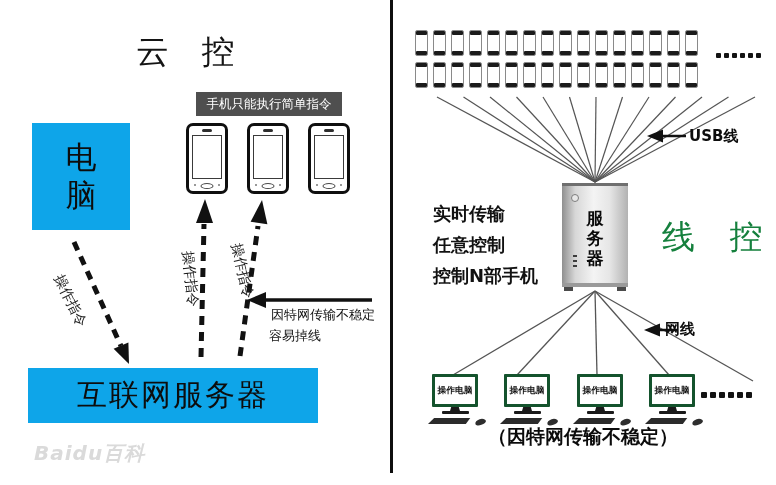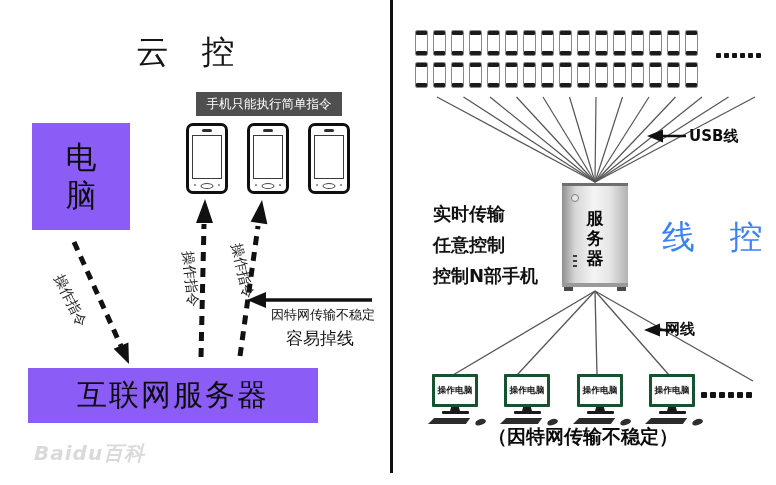--- a/index.html
+++ b/index.html
@@ -14,36 +14,36 @@
 
   
   #divider { left:390px; top:0; width:3px; height:473px; background:#0e0e0e; z-index:1; }
 
   
   #left-title { left:136px; top:30px; font-size:33px; letter-spacing:11px;
                 color:#141414; z-index:3; white-space:nowrap; }
   #phone-note { left:196px; top:92px; width:146px; height:24px; background:#4f4f4f;
                 color:#fff; font-size:12.5px; line-height:24px; text-align:center;
                 z-index:3; white-space:nowrap; }
-  .gray-box { background:#8b5cf6; color:#0d0d0d; display:flex; align-items:center;
+  .gray-box { background:#0ea5e9; color:#0d0d0d; display:flex; align-items:center;
               justify-content:center; text-align:center; z-index:1; }
   #computer-box { left:32px; top:123px; width:98px; height:107px; font-size:31px;
                   line-height:1.22; }
   #computer-box .vtext { width:34px; word-break:break-all; }
   #internet-server-box { left:28px; top:368px; width:290px; height:55px;
                          font-size:30px; letter-spacing:2px; white-space:nowrap; }
 
   .cmd-label { position:absolute; font-size:14px; color:#1c1c1c; z-index:3;
                white-space:nowrap; }
   #cmd-label-1 { left:42px;  top:292px; transform:rotate(64deg); }
   #cmd-label-2 { left:162px; top:270px; transform:rotate(84deg); }
   #cmd-label-3 { left:214px; top:262px; transform:rotate(77deg); }
 
   #warn-1 { left:271px; top:306px; font-size:13px; color:#111; z-index:3; white-space:nowrap; }
-  #warn-2 { left:286px; top:327px; font-size:17px; color:#111; z-index:3; white-space:nowrap;text-align:center; }
+  #warn-2 { left:269px; top:327px; font-size:13px; color:#111; z-index:3; white-space:nowrap;text-align:center; }
 
   #watermark { left:34px; top:440px; font-size:20px; font-weight:bold;
                color:#dadada; letter-spacing:1px; z-index:3; font-style:italic; }
 
   
   .phone { position:absolute; top:123px; width:42px; height:71px;
            border:3px solid #0f0f0f; border-radius:7px; background:#fff; z-index:3; }
   .phone .speaker { position:absolute; top:3px; left:50%; transform:translateX(-50%);
                     width:10px; height:3px; background:#2e2e2e; border-radius:1.5px; }
   .phone .screen  { position:absolute; top:9px; left:3px; right:3px; bottom:12px;
@@ -65,21 +65,21 @@
   .dots { position:absolute; display:flex; gap:3px; z-index:3; }
   .dots .dot { width:5px; height:5px; background:#131313; border-radius:1px; }
   #dots-top    { left:716px; top:53px; }
   #dots-bottom { left:701px; top:392px; }
   #dots-bottom .dot { width:6px; height:6px; }
 
   #features { left:433px; top:198px; z-index:3; font-size:18px; font-weight:bold;
               color:#111; line-height:31px; white-space:nowrap; }
 
   #right-title { left:662px; top:215px; font-size:33px; letter-spacing:12px;
-                 color:#3b82f6; z-index:3; white-space:nowrap; }
+                 color:#15803d; z-index:3; white-space:nowrap; }
 
   #usb-label { left:689px; top:127px; font-size:15px; font-weight:bold; color:#0d0d0d;
                z-index:3; white-space:nowrap; }
   #lan-label { left:665px; top:320px; font-size:15px; font-weight:bold; color:#0d0d0d;
                z-index:3; white-space:nowrap; }
 
   
   #server-tower { left:562px; top:183px; width:66px; height:104px; z-index:3;
       background:linear-gradient(90deg,#8f8f8f 0%,#d7d7d7 20%,#f4f4f4 48%,#e6e6e6 72%,#b2b2b2 100%);
       border-top:3px solid #6f6f6f; border-bottom:4px solid #9a9a9a; }

